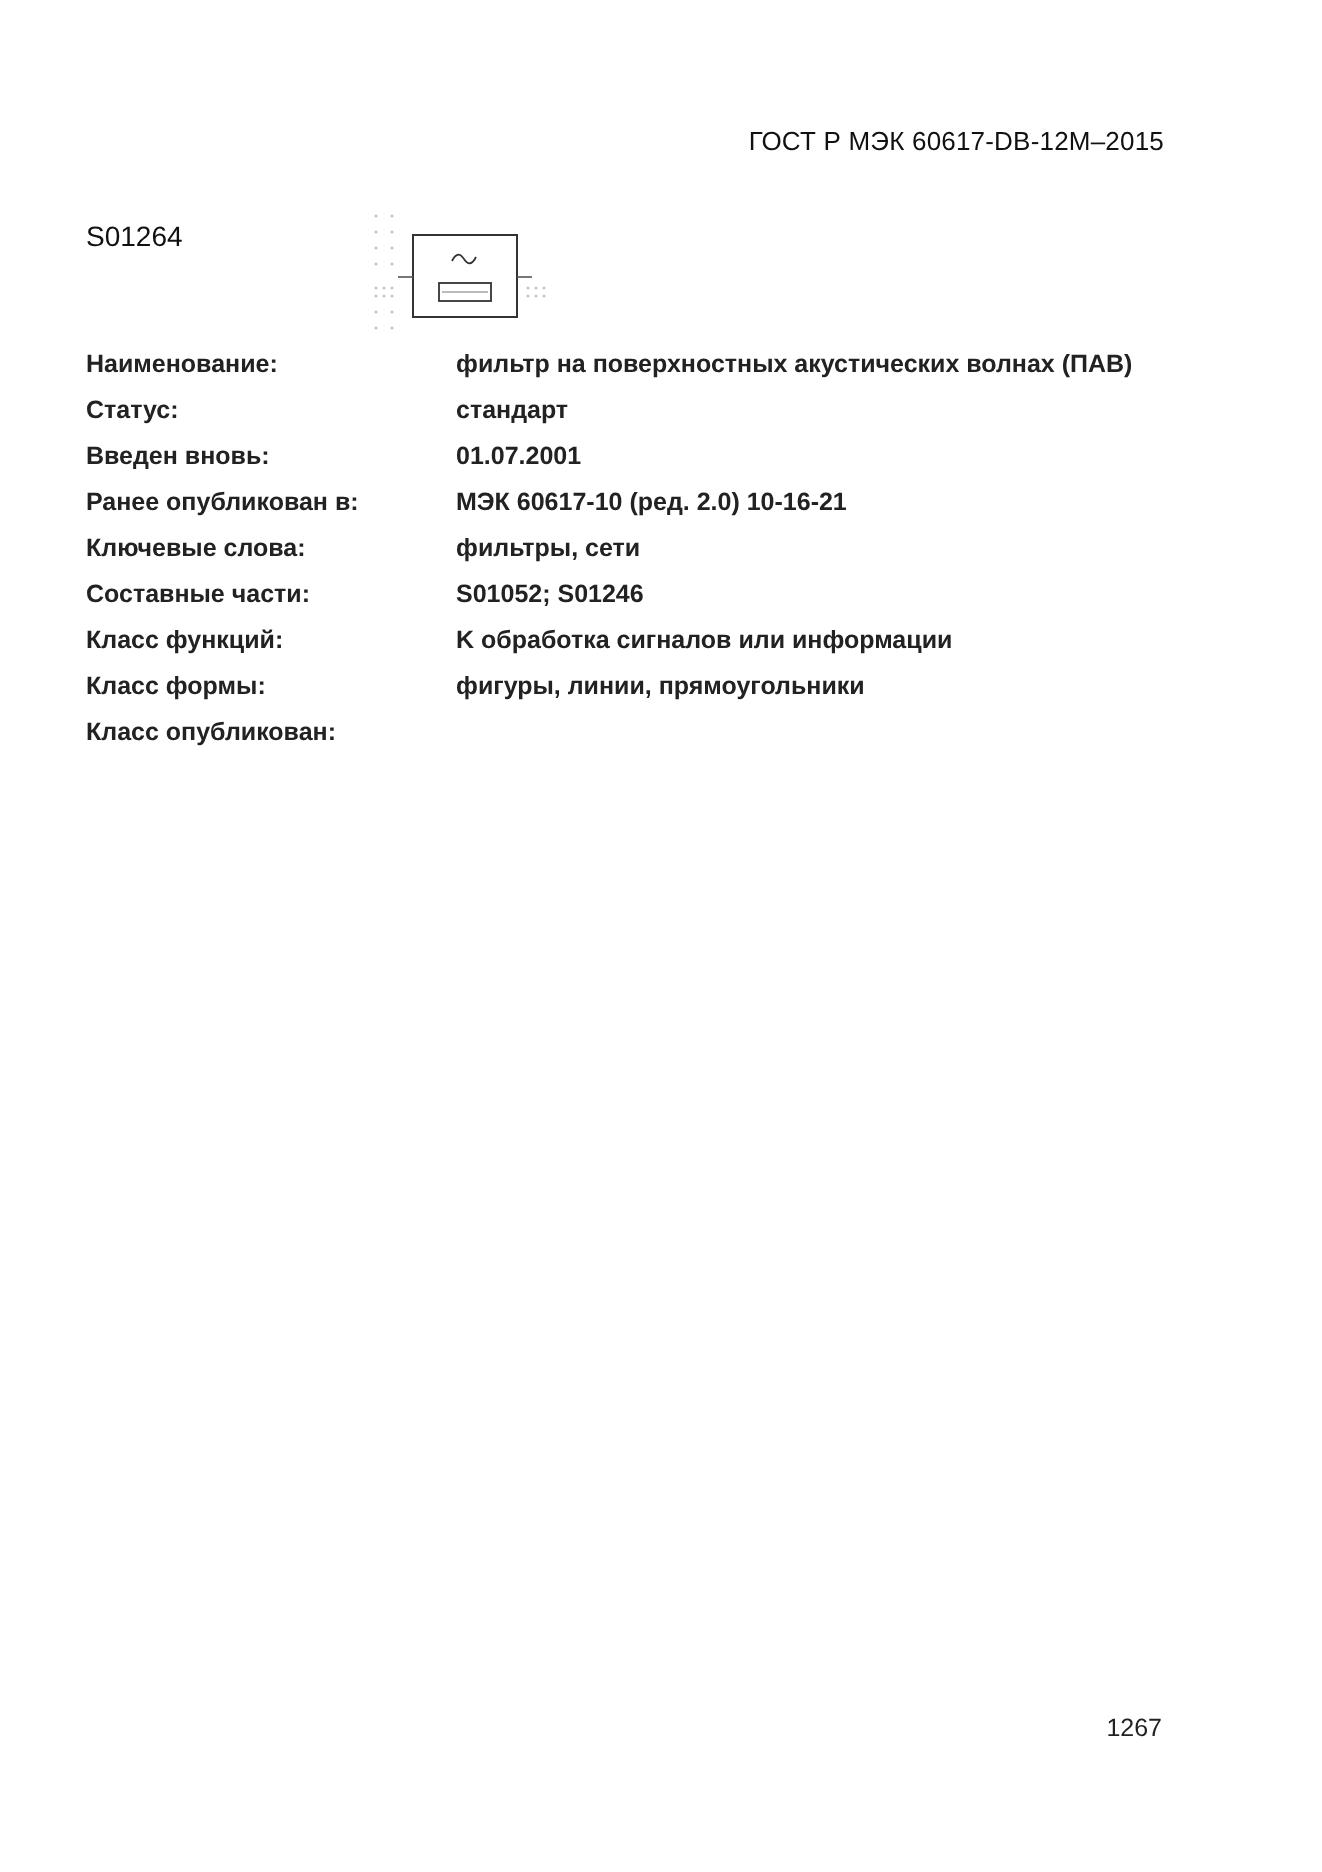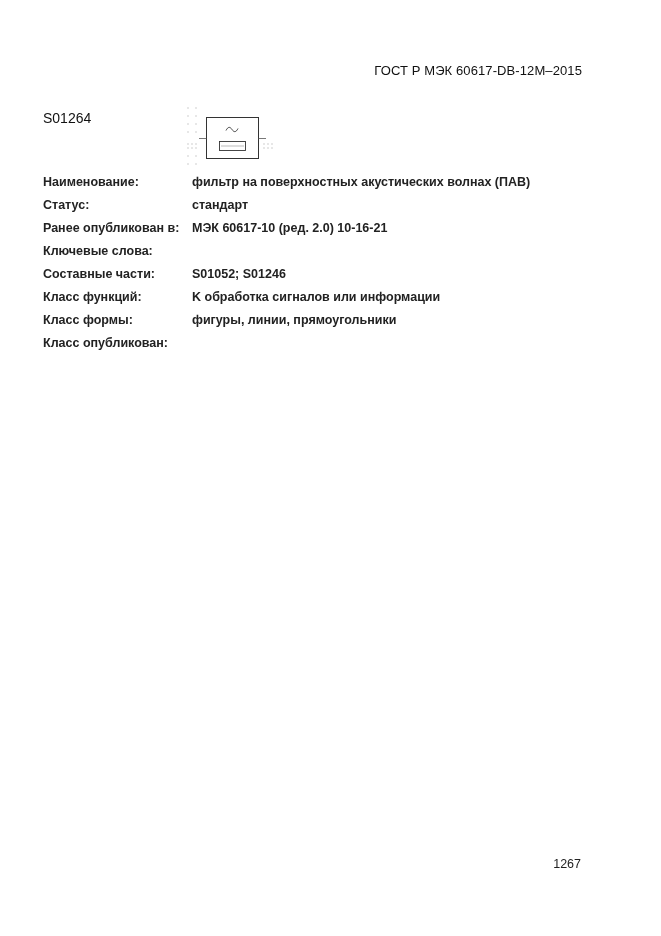--- a/index.html
+++ b/index.html
@@ -55,20 +55,21 @@
   .field-label {
     width: 149px;
     flex: 0 0 149px;
     white-space: nowrap;
   }
   .field-value {
     flex: 1;
   }
   .field-value .line {
     display: block;
+    margin-left: 36px;
   }
   .page-number {
     position: absolute;
     top: 857px;
     right: 80px;
     font-size: 12.5px;
     color: #222;
   }
 </style>
 </head>
@@ -129,27 +130,36 @@
         <span class="line">фильтр на поверхностных акустических волнах (ПАВ)</span>
       </span>
     </div>
     <div class="field-row">
       <span class="field-label">Статус:</span>
       <span class="field-value">
         <span class="line">стандарт</span>
       </span>
     </div>
     <div class="field-row">
+      <span class="field-label">Введен вновь:</span>
+      <span class="field-value">
+        <span class="line">01.07.2001</span>
+      </span>
+    </div>
+    <div class="field-row">
       <span class="field-label">Ранее опубликован в:</span>
       <span class="field-value">
         <span class="line">МЭК 60617-10 (ред. 2.0) 10-16-21</span>
       </span>
     </div>
     <div class="field-row">
       <span class="field-label">Ключевые слова:</span>
+      <span class="field-value">
+        <span class="line">фильтры, сети</span>
+      </span>
     </div>
     <div class="field-row">
       <span class="field-label">Составные части:</span>
       <span class="field-value">
         <span class="line">S01052; S01246</span>
       </span>
     </div>
     <div class="field-row">
       <span class="field-label">Класс функций:</span>
       <span class="field-value">

